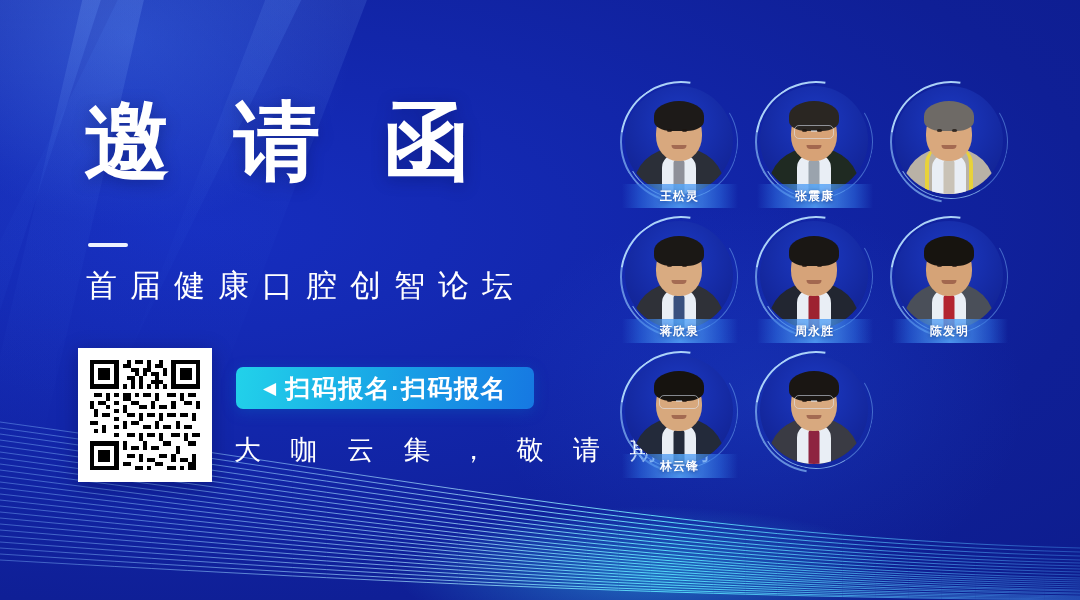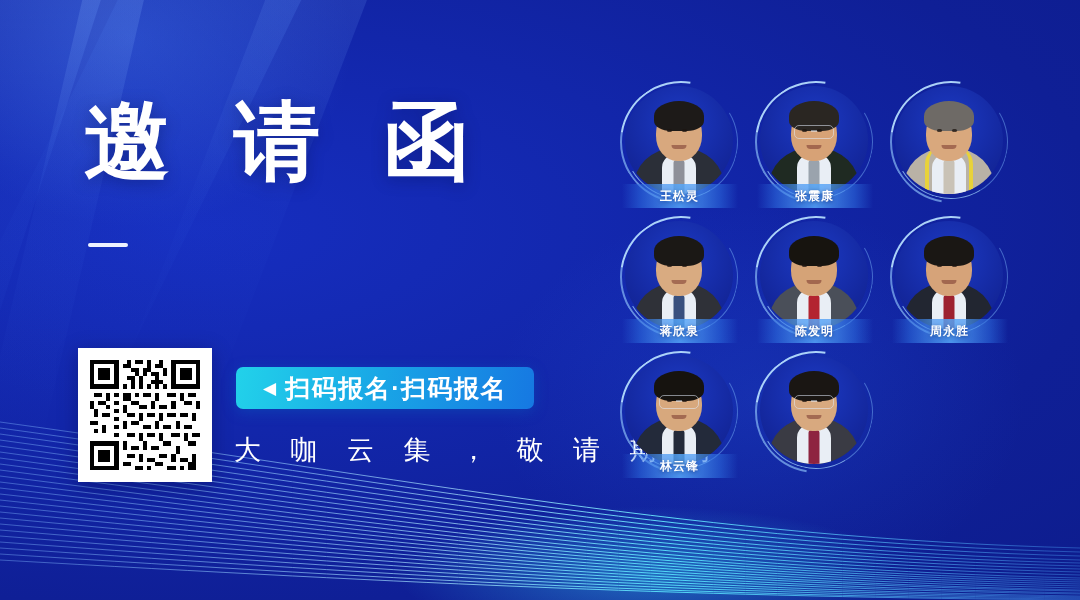--- a/index.html
+++ b/index.html
@@ -266,20 +266,21 @@
     </g>
   </svg>
   <div class="wave-glow"></div>
 
   <div class="left">
 
     <div class="title">邀 请 函</div>
 
     <div class="rule"></div>
 
+    <div class="subtitle">首届健康口腔创智论坛</div>
 
     <div class="qr-wrap">
       <svg width="118" height="118" viewBox="0 0 29 29" shape-rendering="crispEdges">
         <rect width="29" height="29" fill="#ffffff"></rect>
         <g fill="#000000">
 
           <rect x="1" y="1" width="7" height="1"></rect>
             <rect x="1" y="7" width="7" height="1"></rect>
           <rect x="1" y="1" width="1" height="7"></rect>
             <rect x="7" y="1" width="1" height="7"></rect>
@@ -477,58 +478,58 @@
           </div>
         </div>
         <div class="ring"></div>
         <div class="nameplate">
           <span>蒋欣泉</span>
         </div>
       </div>
       <div class="cell">
         <div class="avatar">
           <div class="person">
+            <div class="p-body" style="background: rgb(34, 38, 49);"></div>
+            <div class="p-shirt"></div>
+            <div class="p-tie" style="background: rgb(157, 34, 48);"></div>
+            <div class="p-neck" style="background: rgb(214, 163, 121);"></div>
+            <div class="p-head" style="background: rgb(214, 163, 121);"></div>
+            <div class="p-hair" style="background: rgb(26, 23, 20);"></div>
+            <div class="p-eye l"></div>
+            <div class="p-eye r"></div>
+            <div class="p-mouth"></div>
+          </div>
+        </div>
+        <div class="ring"></div>
+        <div class="nameplate">
+          <span>周永胜</span>
+        </div>
+      </div>
+      <div class="cell">
+        <div class="avatar">
+          <div class="person">
             <div class="p-body" style="background: rgb(74, 79, 89);"></div>
             <div class="p-shirt"></div>
             <div class="p-tie" style="background: rgb(179, 36, 48);"></div>
             <div class="p-neck" style="background: rgb(213, 163, 119);"></div>
             <div class="p-head" style="background: rgb(213, 163, 119);"></div>
             <div class="p-hair" style="background: rgb(23, 20, 15);"></div>
             <div class="p-eye l"></div>
             <div class="p-eye r"></div>
             <div class="p-mouth"></div>
           </div>
         </div>
         <div class="ring"></div>
         <div class="nameplate">
           <span>陈发明</span>
         </div>
       </div>
       <div class="cell">
         <div class="avatar">
           <div class="person">
-            <div class="p-body" style="background: rgb(34, 38, 49);"></div>
-            <div class="p-shirt"></div>
-            <div class="p-tie" style="background: rgb(157, 34, 48);"></div>
-            <div class="p-neck" style="background: rgb(214, 163, 121);"></div>
-            <div class="p-head" style="background: rgb(214, 163, 121);"></div>
-            <div class="p-hair" style="background: rgb(26, 23, 20);"></div>
-            <div class="p-eye l"></div>
-            <div class="p-eye r"></div>
-            <div class="p-mouth"></div>
-          </div>
-        </div>
-        <div class="ring"></div>
-        <div class="nameplate">
-          <span>周永胜</span>
-        </div>
-      </div>
-      <div class="cell">
-        <div class="avatar">
-          <div class="person">
             <div class="p-body" style="background: rgb(35, 42, 58);"></div>
             <div class="p-shirt"></div>
             <div class="p-tie" style="background: rgb(35, 42, 58);"></div>
             <div class="p-neck" style="background: rgb(215, 168, 125);"></div>
             <div class="p-head" style="background: rgb(215, 168, 125);"></div>
             <div class="p-hair" style="background: rgb(22, 19, 15);"></div>
             <div class="p-eye l"></div>
             <div class="p-eye r"></div>
             <div class="p-mouth"></div>
             <div class="p-glasses"></div>

